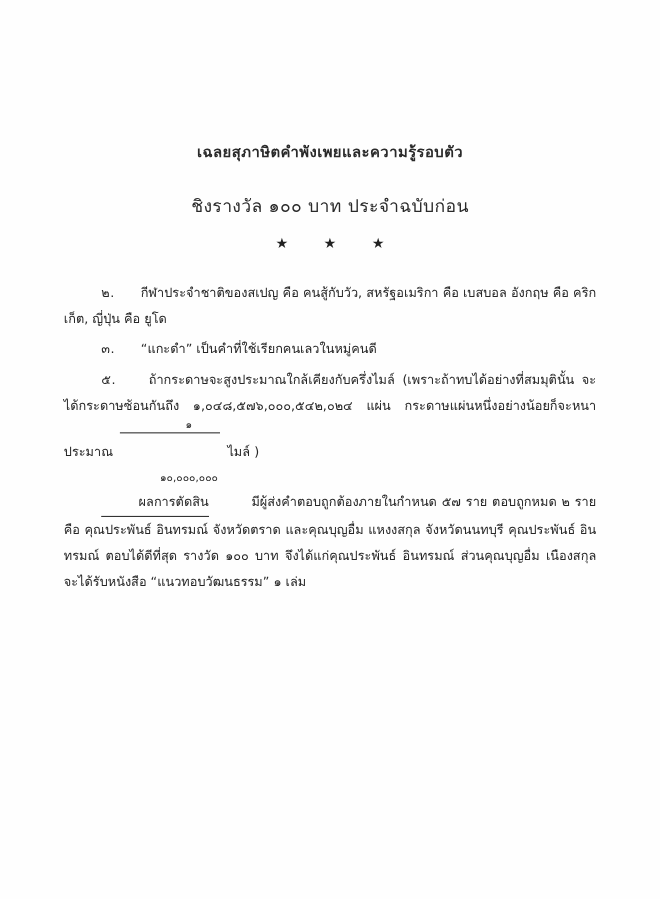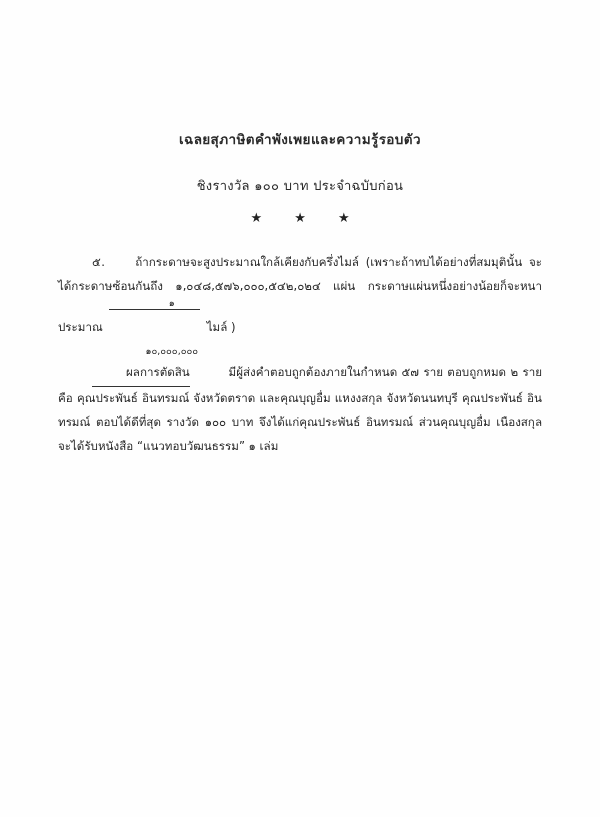--- a/index.html
+++ b/index.html
@@ -25,21 +25,21 @@
   .doc-title {
     text-align: center;
     font-size: 13.5px;
     letter-spacing: 0.4px;
     color: #2a2a2a;
     margin: 0 0 26px 0;
     line-height: 1.4;
   }
   .doc-subtitle {
     text-align: center;
-    font-size: 13px;
+    font-size: 16px;
     letter-spacing: 0.3px;
     color: #2a2a2a;
     margin: 0 0 14px 0;
   }
   .stars {
     text-align: center;
     font-size: 13px;
     letter-spacing: 14px;
     color: #222;
     margin: 0 0 26px 0;
@@ -102,21 +102,31 @@
 
   <h1 class="doc-title">เฉลยสุภาษิตคำพังเพยและความรู้รอบตัว</h1>
 
   <div class="doc-subtitle">ชิงรางวัล ๑๐๐ บาท ประจำฉบับก่อน</div>
 
   <div class="stars">★  ★  ★</div>
 
   <div class="body-block">
 
 
+    <p class="para indent">
+      <span class="num">๒.</span>
+      <span class="sp"></span>
+      <span>กีฬาประจำชาติของสเปญ  คือ  คนสู้กับวัว,  สหรัฐอเมริกา  คือ  เบสบอล อังกฤษ  คือ  คริกเก็ต,  ญี่ปุ่น  คือ  ยูโด</span>
+    </p>
 
+    <p class="para indent">
+      <span class="num">๓.</span>
+      <span class="sp"></span>
+      <span>“แกะดำ”  เป็นคำที่ใช้เรียกคนเลวในหมู่คนดี</span>
+    </p>
 
 
     <p class="para indent">
       <span class="num">๕.</span>
       <span class="sp"></span>
       <span>ถ้ากระดาษจะสูงประมาณใกล้เคียงกับครึ่งไมล์  (เพราะถ้าทบได้อย่างที่สมมุตินั้น จะได้กระดาษซ้อนกันถึง ๑,๐๔๘,๕๗๖,๐๐๐,๕๔๒,๐๒๔ แผ่น     กระดาษแผ่นหนึ่งอย่างน้อยก็จะหนาประมาณ</span>
       <span class="frac-line">
         <span class="top">๑</span>
         <span class="bot">๑๐,๐๐๐,๐๐๐</span>
       </span>

